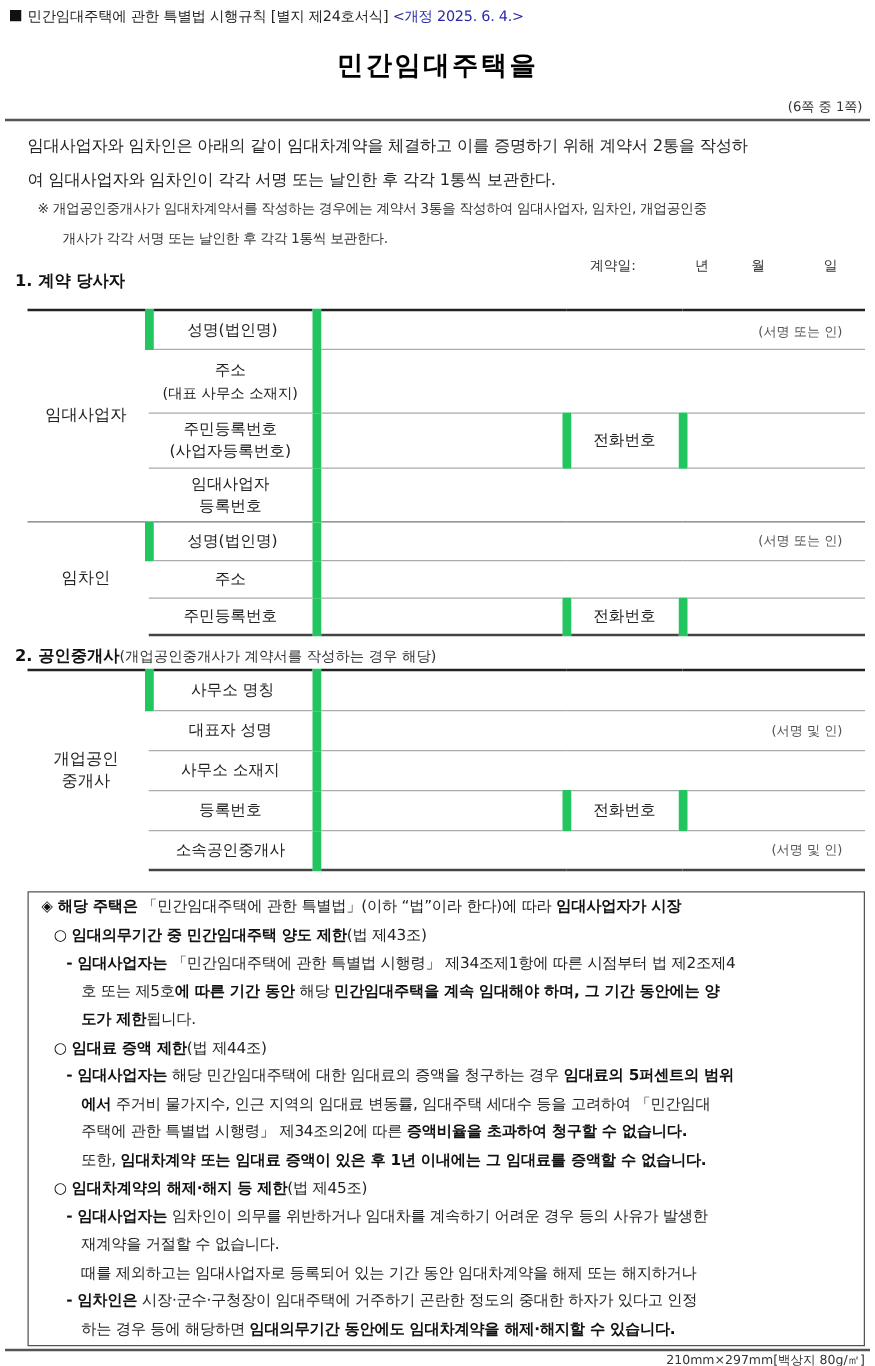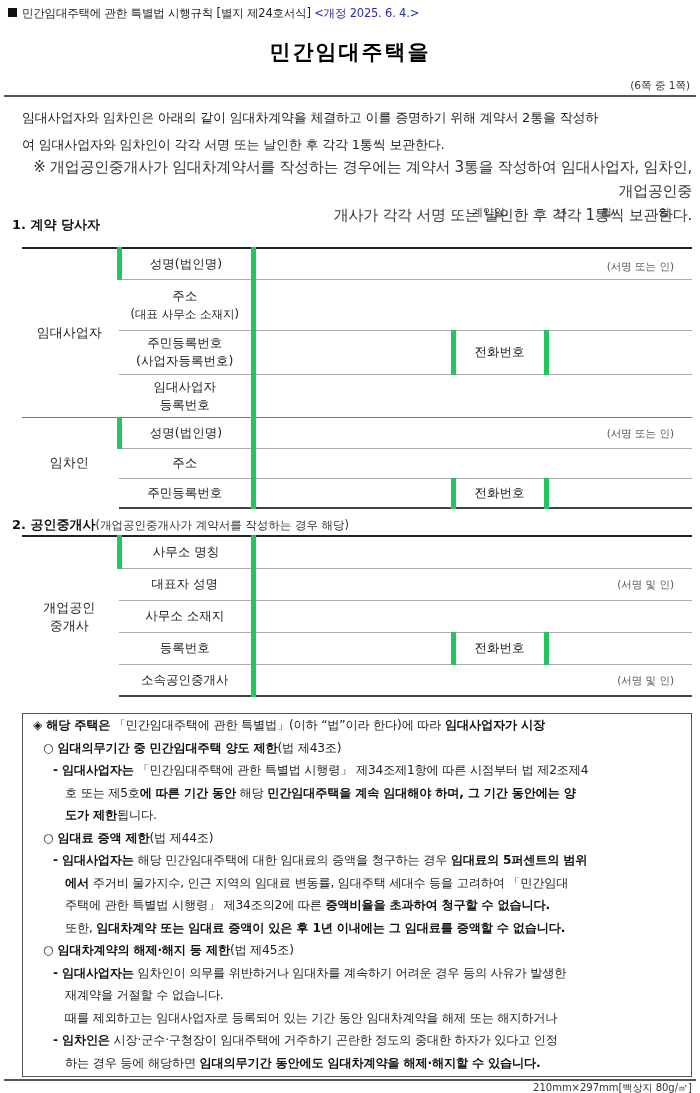--- a/index.html
+++ b/index.html
@@ -9,34 +9,34 @@
     .legal-ref { position: absolute; left: 8px; top: 6px; font-size: 11.5px; color: #222; white-space: nowrap; letter-spacing: -0.2px; }
     .legal-ref .sq { display: inline-block; width: 9px; height: 9px; background: #111; margin-right: 5px; vertical-align: 0px; }
     .legal-ref .rev { color: #2a2aa8; }
 
     .doc-title { position: absolute; left: 0; width: 700px; top: 38px; text-align: center; font-size: 21px; font-weight: bold; letter-spacing: 2px; color: #000; }
 
     .page-count { position: absolute; right: 10px; top: 79px; font-size: 10.5px; color: #333; }
     .top-rule { position: absolute; left: 4px; width: 692px; top: 95px; height: 2px; background: #555; }
 
     .intro { position: absolute; left: 22px; width: 670px; top: 104px; font-size: 13px; line-height: 27px; color: #222; letter-spacing: -0.2px; }
-    .note { position: absolute; left: 30px; width: 662px; top: 155px; font-size: 15px; line-height: 24px; color: #333; letter-spacing: -0.3px; text-align: right; }
+    .note { position: absolute; left: 30px; width: 662px; top: 155px; font-size: 11px; line-height: 24px; color: #333; letter-spacing: -0.3px; }
     .note .indent { padding-left: 20px; }
 
     .contract-date { position: absolute; top: 205px; font-size: 11px; color: #333; }
     .contract-date .lbl { position: absolute; left: 472px; white-space: nowrap; }
     .contract-date .y { position: absolute; left: 556px; }
     .contract-date .m { position: absolute; left: 601px; }
     .contract-date .d { position: absolute; left: 659px; }
 
     .sec-title { position: absolute; left: 12px; font-size: 13px; font-weight: bold; color: #111; white-space: nowrap; }
     .sec-title .sub { font-weight: normal; font-size: 11.5px; color: #333; }
 
     table.form { position: absolute; left: 22px; width: 670px; border-collapse: collapse; font-size: 12.5px; color: #222; }
-    table.form td { border-top: 1px solid #aaa; border-left: 5px solid #22c55e; text-align: center; vertical-align: middle; line-height: 18px; }
+    table.form td { border-top: 1px solid #aaa; border-left: 7px solid #22c55e; text-align: center; vertical-align: middle; line-height: 18px; }
     table.form tr:first-child td { border-top: 2px solid #222; }
     table.form td:first-child { border-left: none; }
     table.form td.party { width: 97px; font-size: 13px; }
     table.form td.lab { width: 134px; }
     table.form td.val { text-align: right; padding-right: 18px; }
     table.form td.val .seal { font-size: 10.5px; color: #555; }
     table.form td.val.seal-bottom { vertical-align: bottom; padding-bottom: 4px; }
     table.form td.phone-lab { width: 93px; }
     table.form .end-row td { border-bottom: 2px solid #444; }
     table.form .grp-top td { border-top: 1px solid #777; }

